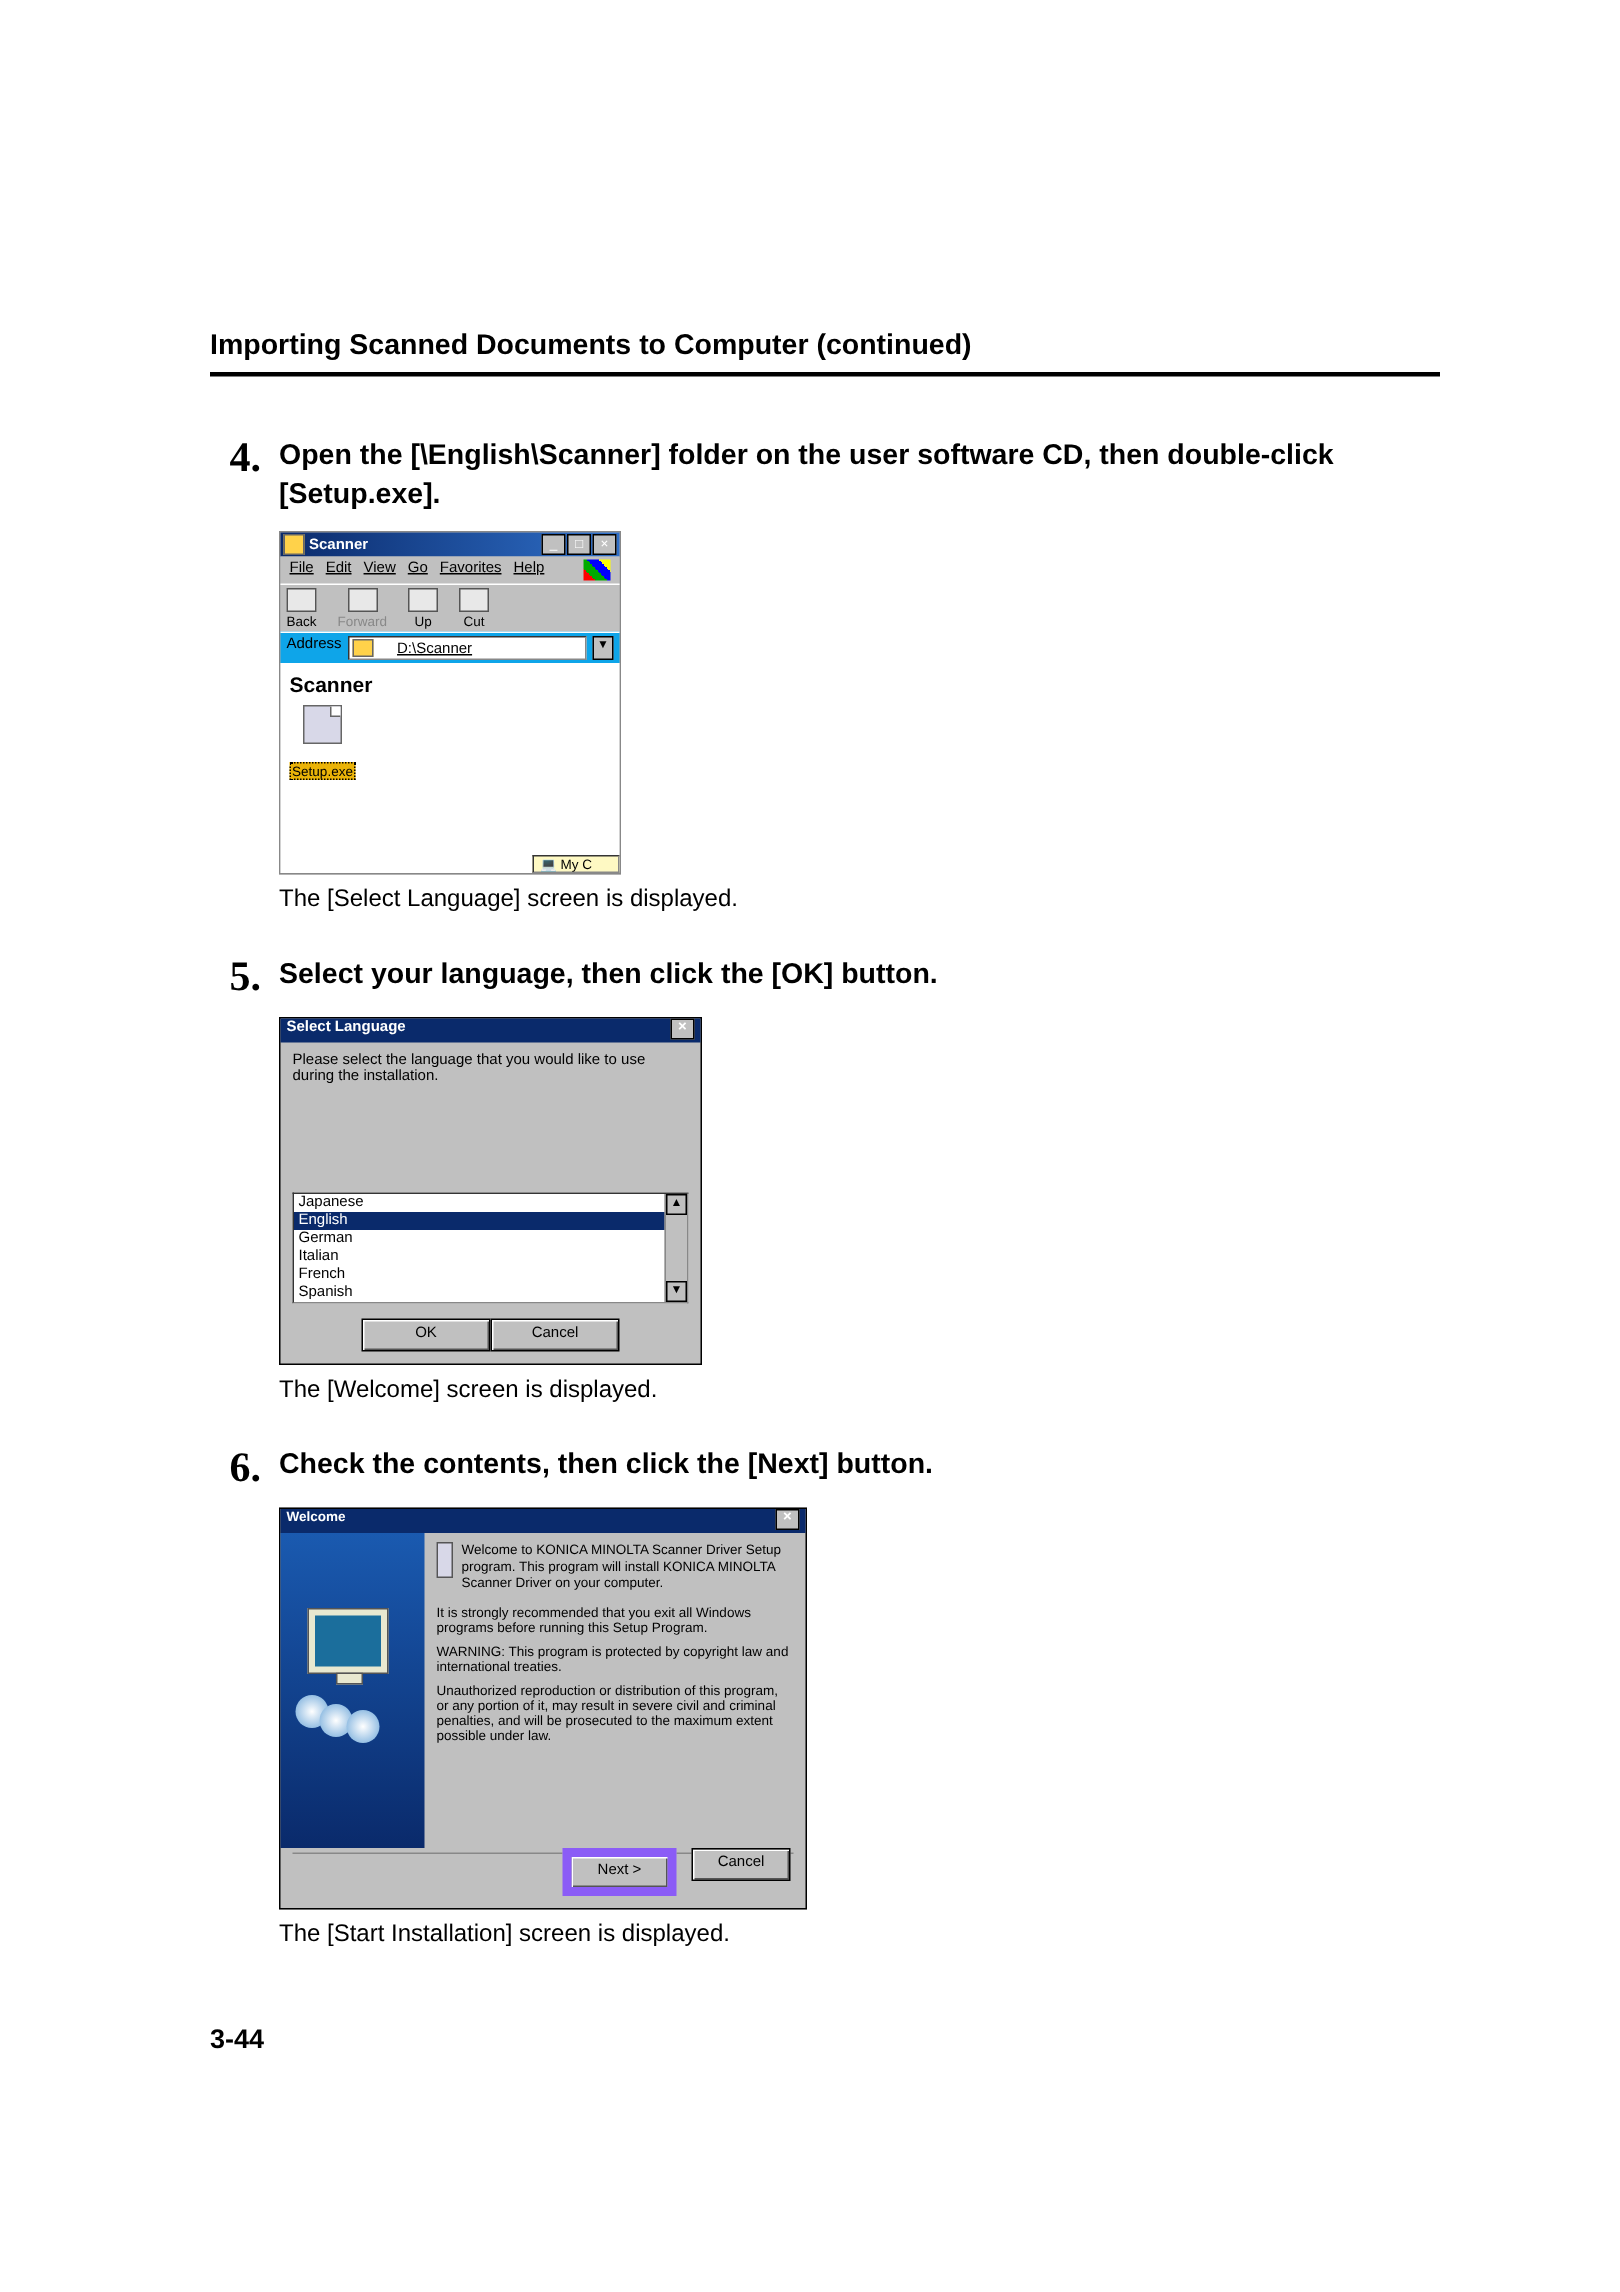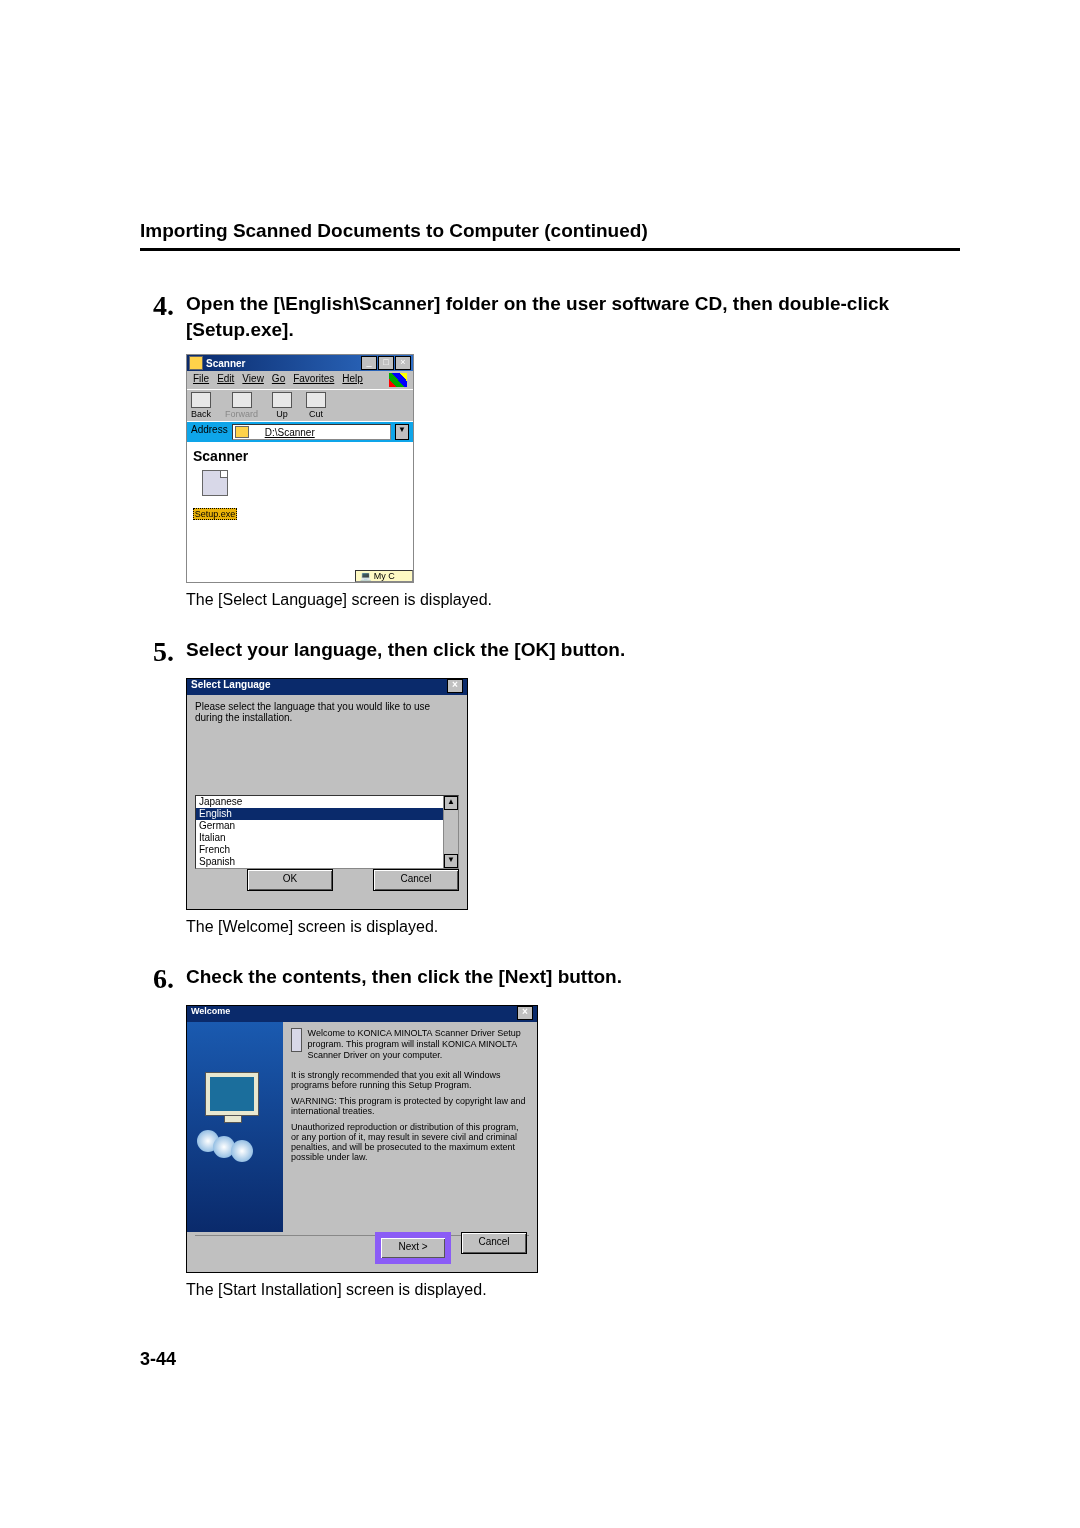--- a/index.html
+++ b/index.html
@@ -137,21 +137,21 @@
   .dlg-body{ padding:6px 8px; }
   .lang-list{
     margin-top:72px; height:72px; background:#fff; border:1px inset #888;
     overflow:hidden; position:relative;
   }
   .lang-list .item{ padding:0 3px; font-size:10px; line-height:12px;}
   .lang-list .sel{ background:#0a2a6b; color:#fff;}
   .lang-scroll{ position:absolute; right:0; top:0; width:14px; height:100%; background:#c0c0c0; border-left:1px solid #888;}
   .lang-scroll .up,.lang-scroll .dn{height:12px;border:1px solid #000;text-align:center;font-size:8px;line-height:10px;}
   .lang-scroll .dn{position:absolute;bottom:0;width:12px;}
-  .dlg-buttons{ display:flex; justify-content:flex-end; gap:40px;}
+  .dlg-buttons{ display:flex; justify-content:center; margin-top:10px;}
   .dlg-btn{
     width:84px;height:20px;background:#c0c0c0;border:1px solid #000;
     box-shadow:inset 1px 1px #fff, inset -1px -1px #555;
     font-size:10px;text-align:center;line-height:18px;
   }
 
   
   .welcome{
     width:350px; height:266px; border:1px solid #000; background:#c0c0c0;
     margin-top:10px; font-size:9px; position:relative;

